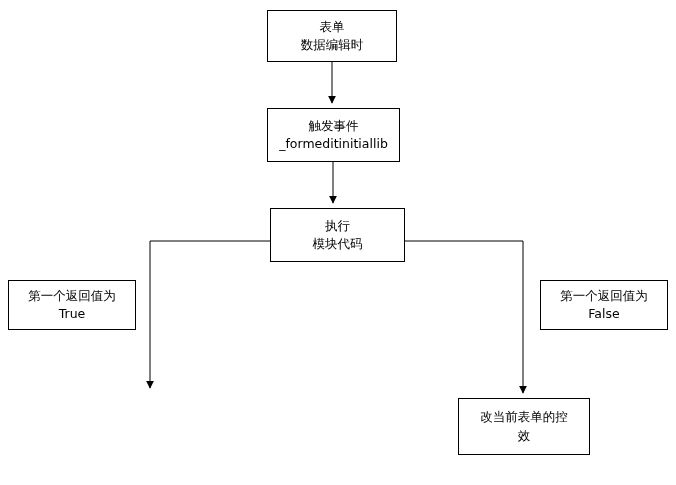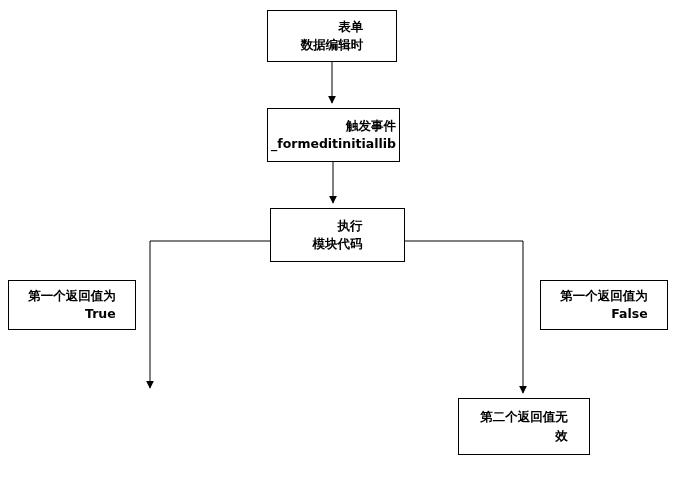--- a/index.html
+++ b/index.html
@@ -16,27 +16,26 @@
     font-family: "DejaVu Sans", "Liberation Sans", sans-serif;
     overflow: hidden;
   }
   .node {
     position: absolute;
     border: 1px solid #000000;
     background: #ffffff;
     display: flex;
     align-items: center;
     justify-content: center;
-    text-align: right;
+    text-align: center;
     font-size: 12.5px;
     line-height: 1.45;
     white-space: pre-line;
     padding: 2px 4px;
     box-sizing: border-box;
-    font-weight: bold;
   }
   .connectors {
     position: absolute;
     left: 0;
     top: 0;
     width: 676px;
     height: 485px;
     pointer-events: none;
   }
 </style>
@@ -70,16 +69,16 @@
   <div class="node" style="left:267px; top:108px; width:133px; height:54px;">触发事件
 _formeditinitiallib</div>
 
   <div class="node" style="left:8px; top:280px; width:128px; height:50px;">第一个返回值为
 True</div>
 
   <div class="node" style="left:540px; top:280px; width:128px; height:50px;">第一个返回值为
 False</div>
 
 
-  <div class="node" style="left:458px; top:398px; width:132px; height:57px;">第二个返回值无
+  <div class="node" style="left:458px; top:398px; width:132px; height:57px;">改当前表单的控
 效</div>
 
 </div>
 
 </body></html>

